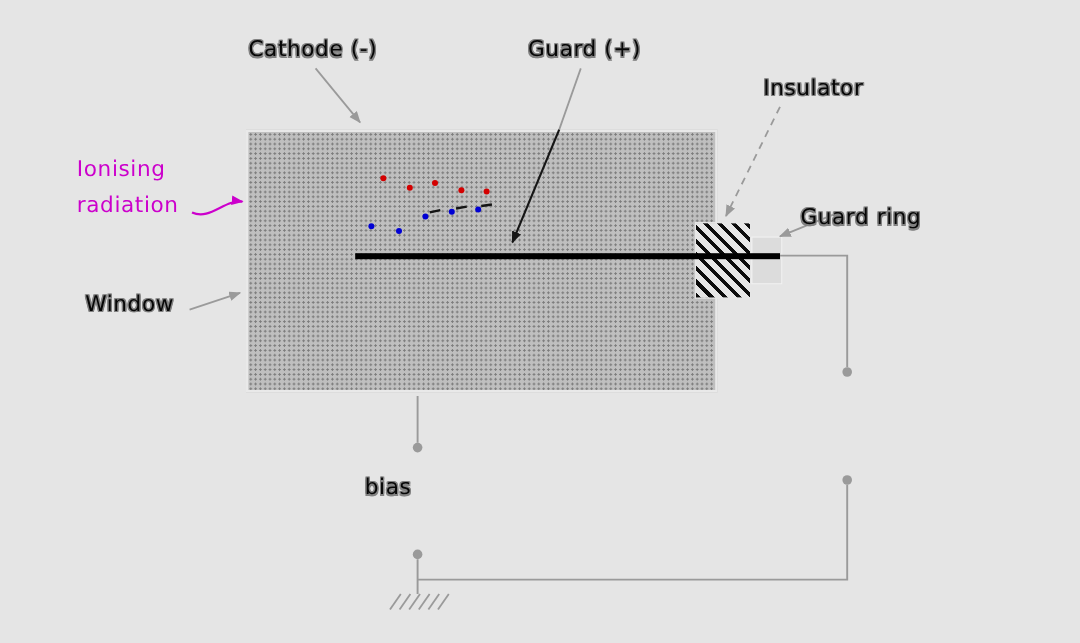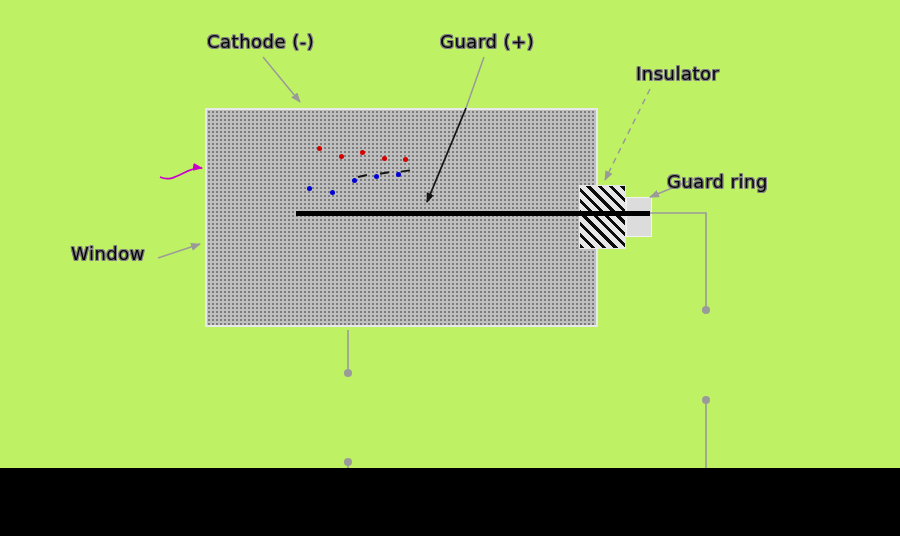--- a/index.html
+++ b/index.html
@@ -1,17 +1,17 @@
 <!DOCTYPE html>
 <html><head>
 <meta charset="utf-8">
 <style>
   html,body { margin:0; padding:0; background:#000; }
   .canvas {
-    position:relative; width:900px; height:468px; background:#bef264;
+    position:relative; width:900px; height:536px; background:#e5e5e5;
     overflow:hidden; font-family:"DejaVu Sans", sans-serif;
   }
   
   .chamber {
     position:absolute; left:205px; top:108px; width:393px; height:219px;
     background-color:#bfbfbf;
     background-image:radial-gradient(#7c7c7c 0.9px, transparent 1px);
     background-size:4px 4px;
     border:2px solid #e9e9e9; box-sizing:border-box; z-index:1;
   }
@@ -120,22 +120,27 @@
   </svg>
 
   <div class="label" style="left:207px;top:31px">Cathode (-)</div>
 
   <div class="label" style="left:440px;top:31px">Guard (+)</div>
 
   <div class="label" style="left:636px;top:63px">Insulator</div>
 
   <div class="label" style="left:667px;top:171px">Guard ring</div>
 
+  <div class="label magenta" style="left:64px;top:127px">
+    <span class="line">Ionising</span>
+    <span class="line">radiation</span>
+  </div>
 
   <div class="label" style="left:71px;top:243px">Window</div>
 
   <div class="label" style="left:304px;top:392px">
+    <span class="line">bias</span>
   </div>
 
   <div class="label" style="left:648px;top:328px">
   </div>
 
 </div>
 
 </body></html>

